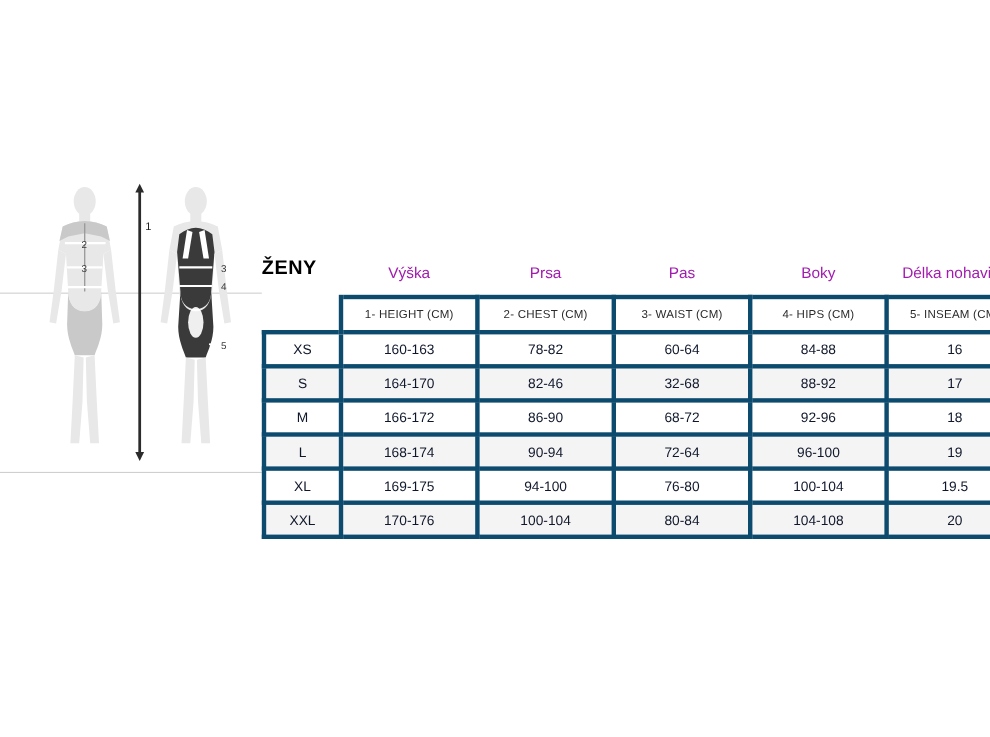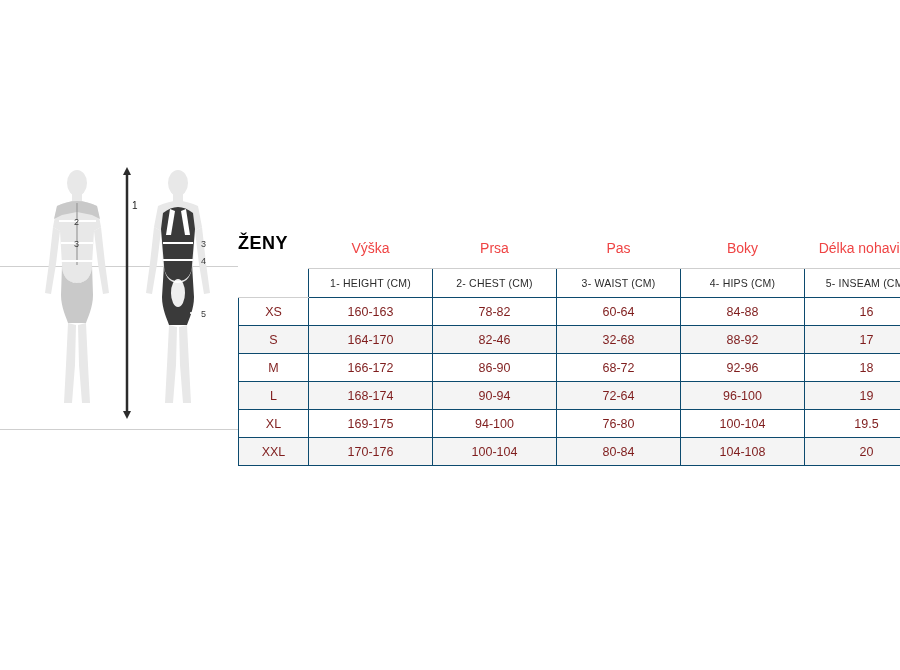--- a/index.html
+++ b/index.html
@@ -48,54 +48,54 @@
     left: 238px;
     top: 228px;
     width: 642px;
   }
   table.size-table {
     border-collapse: collapse;
     width: 642px;
     table-layout: fixed;
   }
   table.size-table td, table.size-table th {
-    border: 1px solid #0c4a6e;
+    border: 4px solid #0c4a6e;
     text-align: center;
     font-weight: normal;
     color: #1a1a1a;
   }
   
   tr.head-row td {
     border: none;
     border-bottom: 1px solid #cfcfcf;
     font-size: 14px;
     height: 40px;
     vertical-align: middle;
     padding: 0 4px;
-    color: #ef4444;
+    color: #a21caf;
   }
   tr.head-row td.blank-cell {
     border-bottom: none;
   }
   
   tr.sub-row td {
     font-size: 10.5px;
     height: 26px;
     letter-spacing: 0.2px;
     color: #2b2b2b;
   }
   tr.sub-row td.blank-cell {
     border-left: none;
     border-top: none;
     border-bottom: 1px solid #cfcfcf;
   }
   tr.data-row td {
     font-size: 12.5px;
     height: 25px;
-    color: #7f1d1d;
+    color: #0f172a;
   }
   tr.data-row.alt td {
     background: #f4f4f4;
   }
   td.size-col { width: 62px; }
   td.m-col { width: 116px; }
 
   
   .rule-left {
     position: absolute;

